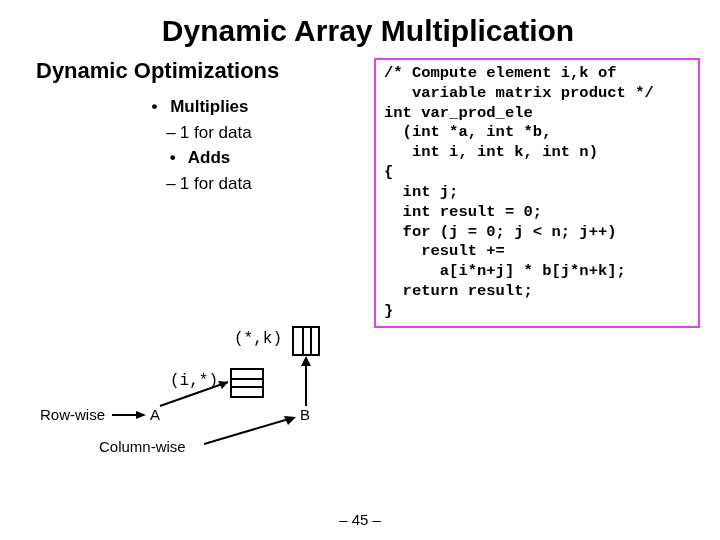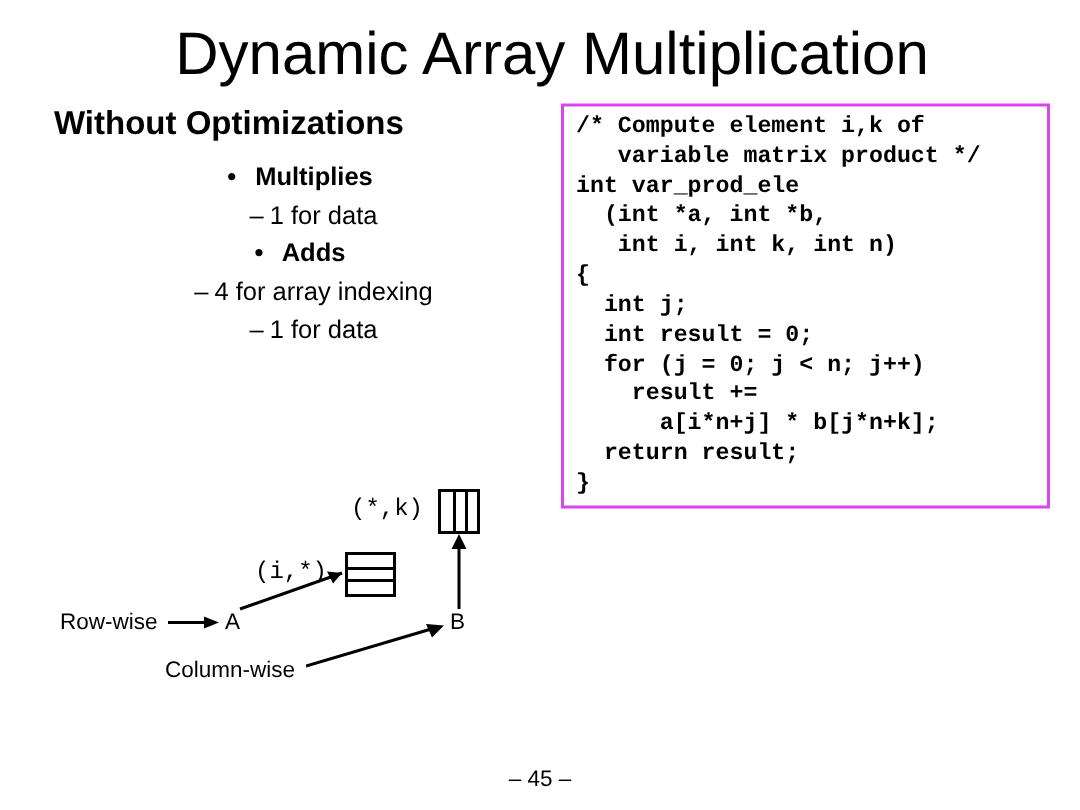--- a/index.html
+++ b/index.html
@@ -6,22 +6,22 @@
   body {
     width: 720px;
     height: 540px;
     font-family: Arial, Helvetica, sans-serif;
     background: #fff;
     color: #000;
     position: relative;
     overflow: hidden;
   }
   .title {
-    font-size: 40px;
-    font-weight: normal;
+    font-size: 30px;
+    font-weight: bold;
     text-align: center;
     padding: 14px 0 10px 16px;
   }
   .content {
     display: flex;
     padding: 0 20px 0 36px;
     gap: 18px;
   }
   .left {
     flex: 0 0 320px;
@@ -100,32 +100,31 @@
     margin-top: 32px;
   }
 </style>
 </head>
 <body>
 
 <div class="title">Dynamic Array Multiplication</div>
 
 <div class="content">
   <div class="left">
-    <div class="subhead">Without Optimizations</div>
+    <div class="subhead">Dynamic Optimizations</div>
     <ul class="bullets">
       <li>
         <span>Multiplies</span>
         <ul class="dashes">
           <li>1 for data</li>
         </ul>
       </li>
       <li>
         <span>Adds</span>
         <ul class="dashes">
-          <li>4 for array indexing</li>
           <li>1 for data</li>
         </ul>
       </li>
     </ul>
   </div>
   <div class="codebox">/* Compute element i,k of
    variable matrix product */
 int var_prod_ele
   (int *a, int *b,
    int i, int k, int n)
@@ -152,21 +151,21 @@
   <div class="mat" style="left:190px; top:38px; width:34px; height:30px;">
     <div class="stripe-h" style="top:8px;"></div>
   </div>
 
   <span class="dlabel" style="left:0px; top:76px;">Row-wise</span>
 
   <span class="dlabel" style="left:110px; top:76px;">A</span>
 
   <span class="dlabel" style="left:260px; top:76px;">B</span>
 
-  <span class="dlabel" style="left:70px; top:108px;">Column-wise</span>
+  <span class="dlabel" style="left:59px; top:108px;">Column-wise</span>
 
   <svg style="position:absolute; left:116px; top:44px; width:80px; height:36px;">
     <line x1="4" y1="32" x2="72" y2="8" stroke="#000" stroke-width="2"></line>
     <polygon points="72,8 62,7 66,15" fill="#000"></polygon>
   </svg>
 
   <svg style="position:absolute; left:258px; top:20px; width:26px; height:60px;">
     <line x1="8" y1="56" x2="8" y2="10" stroke="#000" stroke-width="2"></line>
     <polygon points="8,6 3,16 13,16" fill="#000"></polygon>
   </svg>

